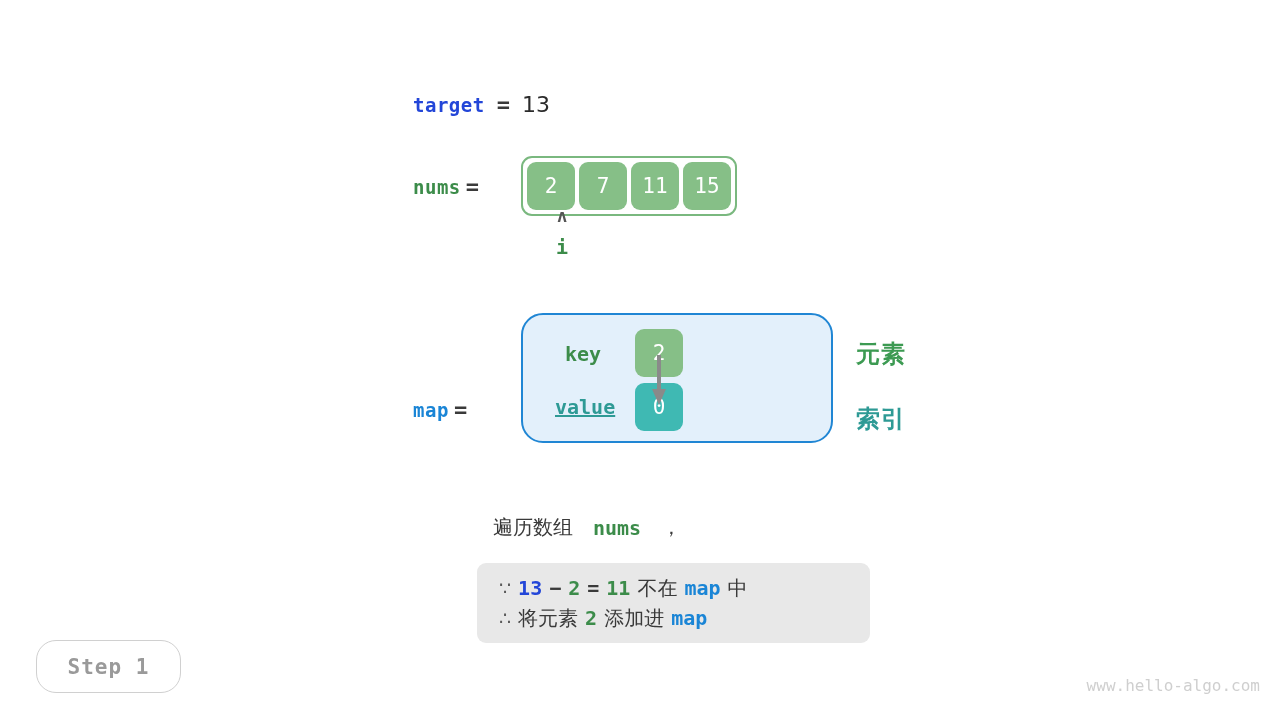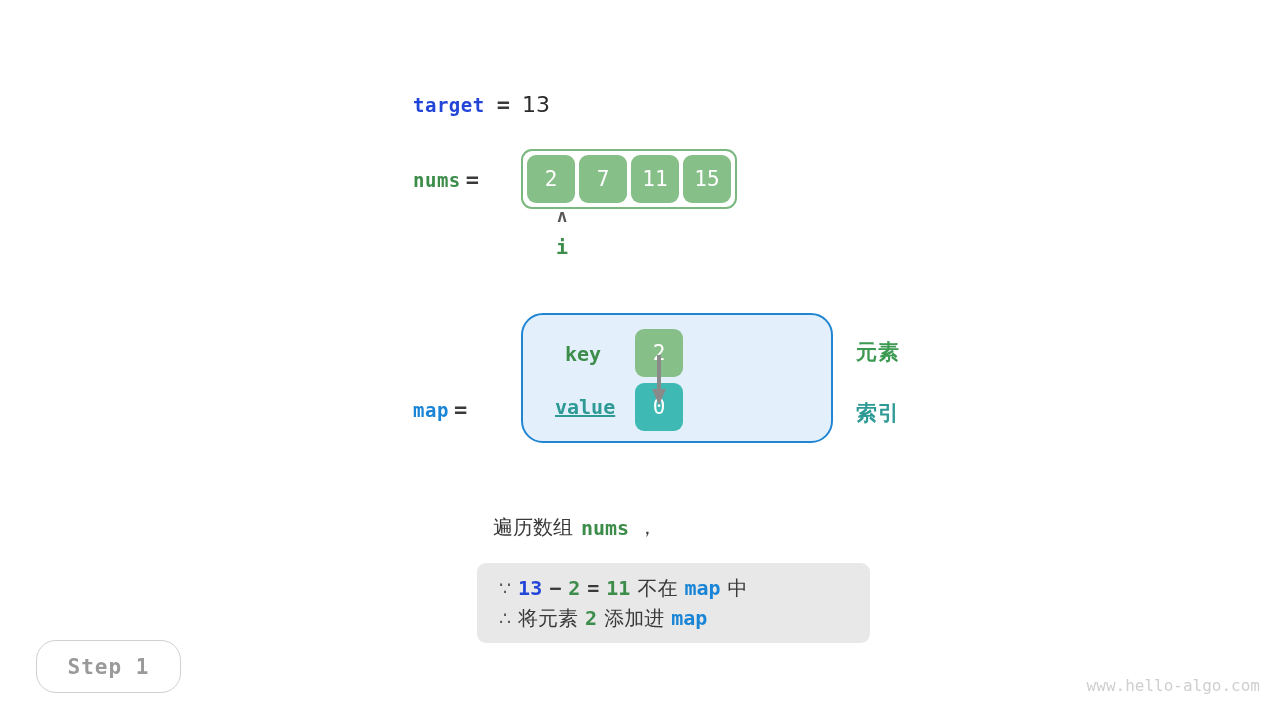--- a/index.html
+++ b/index.html
@@ -42,21 +42,21 @@
   .plain-num {
     font-family: "DejaVu Sans", sans-serif;
     font-size: 22px;
     color: #2b2b2b;
   }
 
   
   #nums-row {
     position: absolute;
     left: 413px;
-    top: 149px;
+    top: 156px;
     display: flex;
     align-items: center;
     justify-content: flex-end;
   }
   #nums-label {
     width: 108px;
   }
   #array-outer {
     border: 2px solid #7ab87f;
     border-radius: 11px;
@@ -170,21 +170,21 @@
   }
 
   
   #annotations {
     position: absolute;
     left: 856px;
     top: 338px;
   }
   .annot {
     font-family: "DejaVu Sans", sans-serif;
-    font-size: 21px;
+    font-size: 24px;
     font-weight: bold;
     letter-spacing: 1px;
   }
   #annot-element {
     color: #3c9a52;
   }
   #annot-index {
     color: #2e9a95;
     margin-top: 33px;
   }
@@ -192,21 +192,21 @@
   
   #desc-line {
     position: absolute;
     left: 493px;
     top: 514px;
     font-family: "DejaVu Sans", sans-serif;
     font-size: 20px;
     color: #3a3a3a;
     display: flex;
     align-items: center;
-    gap: 8px;
+    gap: 20px;
   }
   #explain-box {
     position: absolute;
     left: 477px;
     top: 563px;
     width: 393px;
     height: 80px;
     background: #e8e8e8;
     border-radius: 9px;
     box-sizing: border-box;

